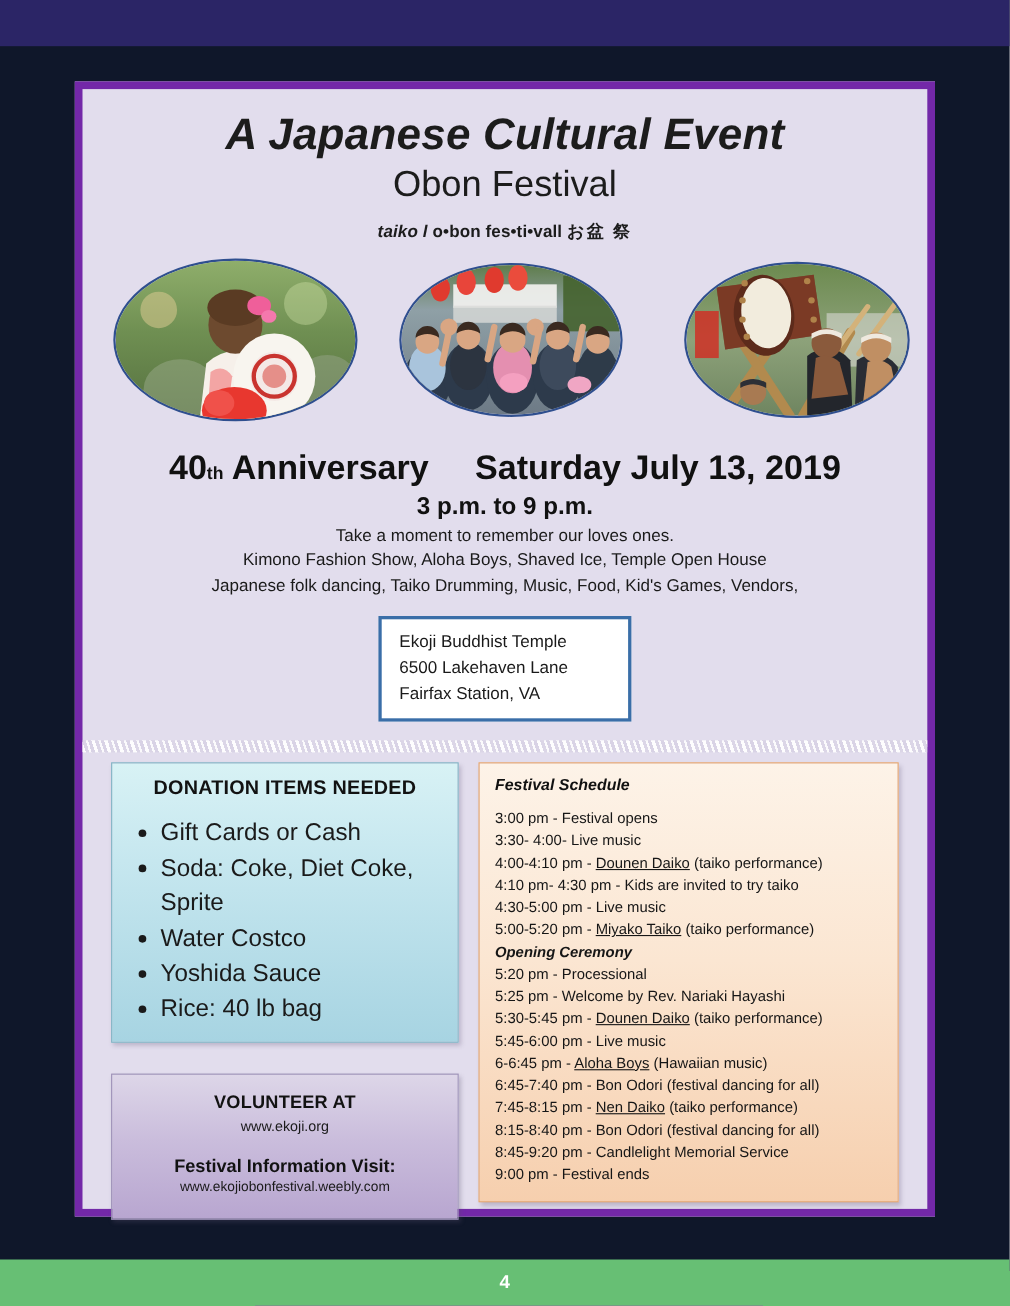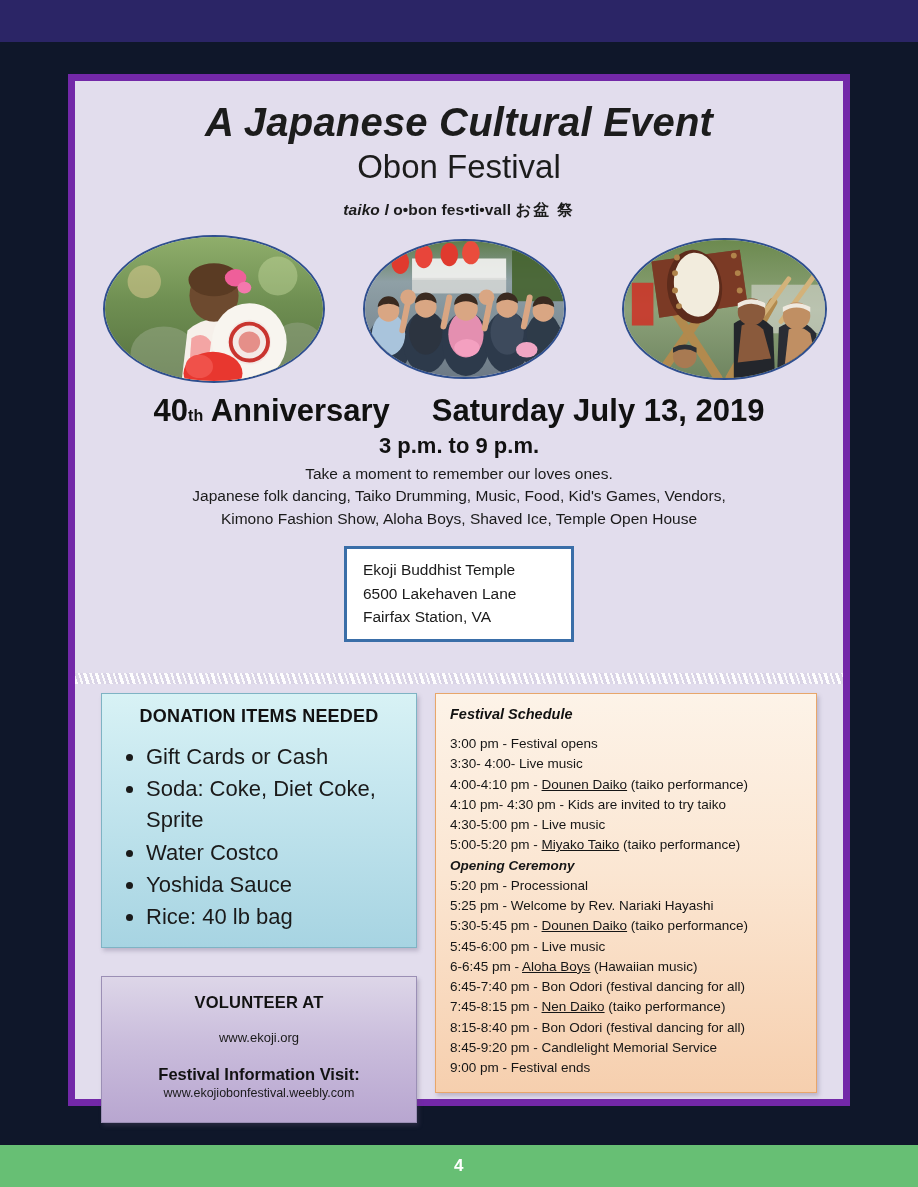--- a/index.html
+++ b/index.html
@@ -107,20 +107,21 @@
   .photo-3 { left: 547px; top: 5px;  width: 205px; height: 142px; }
 
   .photo svg { display: block; width: 100%; height: 100%; }
 
   
   .bigline {
     display: flex;
     justify-content: center;
     align-items: center;
     gap: 42px;
+    margin-top: 14px;
     padding: 0 24px;
   }
   .anniv {
     font-size: 31px;
     font-weight: bold;
     color: #111;
     white-space: nowrap;
   }
   .anniv .ord { font-size: 16px; vertical-align: baseline; }
   .datetxt {
@@ -235,21 +236,21 @@
   }
   .vol-head {
     font-size: 16.5px;
     font-weight: bold;
     color: #121212;
     letter-spacing: .2px;
   }
   .vol-url {
     font-size: 13px;
     color: #1a1a1a;
-    margin-top: 18px;
+    margin-top: 4px;
     text-align: center;
   }
   .vol-head2 {
     font-size: 16.5px;
     font-weight: bold;
     color: #121212;
     margin-top: 20px;
   }
   .vol-url2 {
     font-size: 12.5px;
@@ -445,22 +446,22 @@
 
       <div class="bigline">
         <div class="anniv"><span>40</span><span class="ord">th</span> <span>Anniversary</span></div>
         <div class="datetxt">Saturday July 13, 2019</div>
       </div>
 
       <div class="hours">3 p.m. to 9 p.m.</div>
 
       <div class="blurb">
         <div>Take a moment to remember our loves ones.</div>
+        <div>Kimono Fashion Show, Aloha Boys, Shaved Ice, Temple Open House</div>
         <div>Japanese folk dancing, Taiko Drumming, Music, Food, Kid's Games, Vendors,</div>
-        <div>Kimono Fashion Show, Aloha Boys, Shaved Ice, Temple Open House</div>
       </div>
 
       <div class="addrwrap">
         <div class="addrbox">
           <div>Ekoji Buddhist Temple</div>
           <div>6500 Lakehaven Lane</div>
           <div>Fairfax Station, VA</div>
         </div>
       </div>
 

